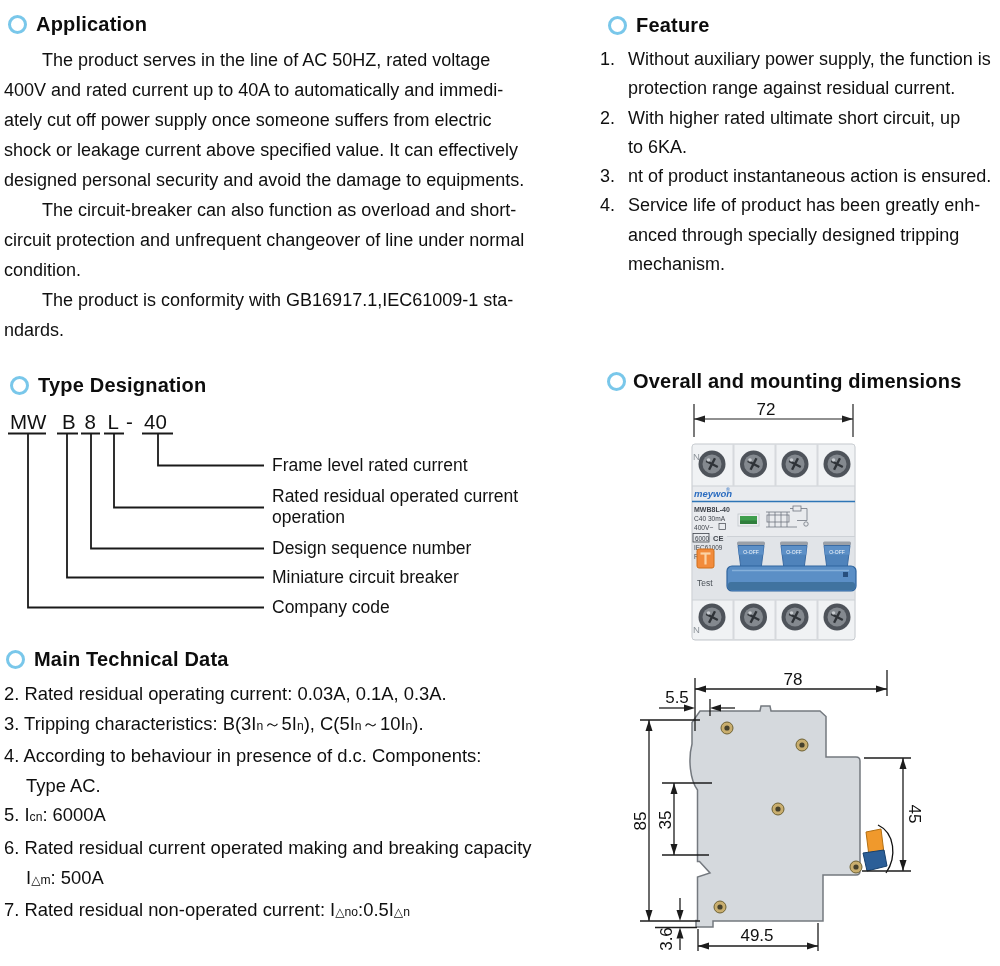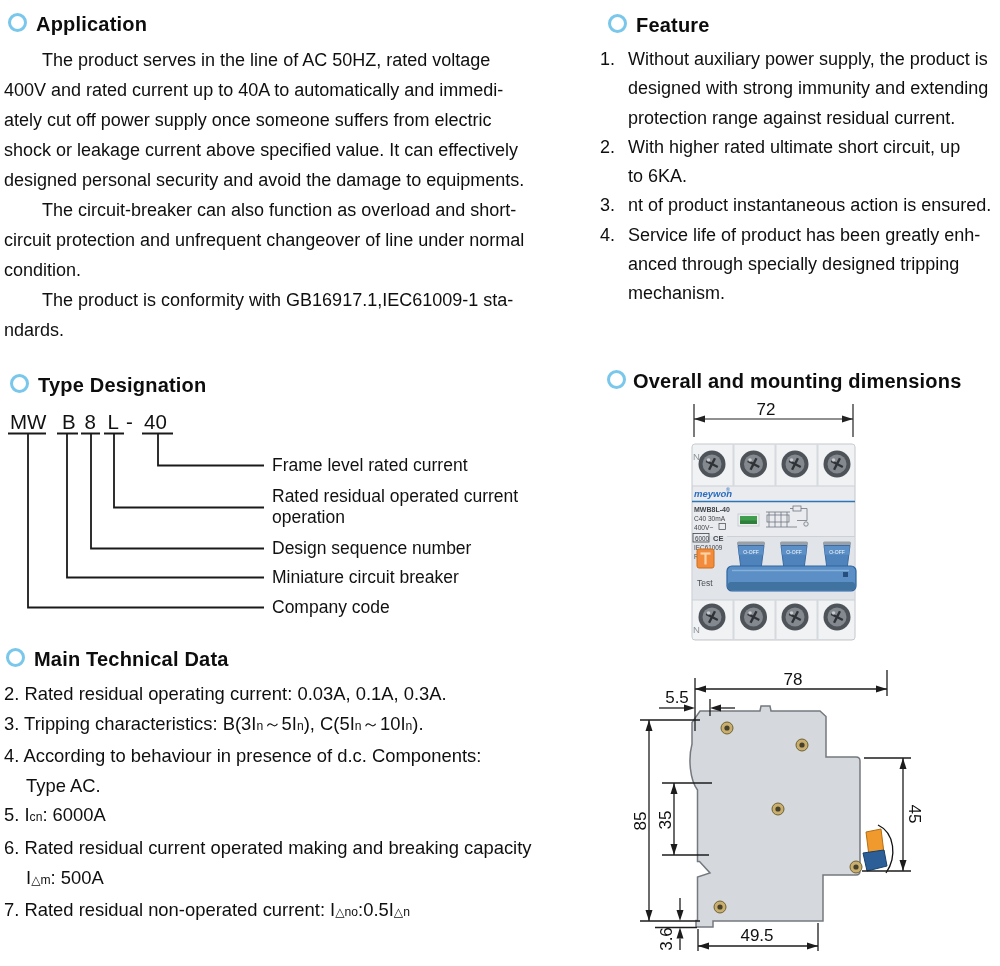--- a/index.html
+++ b/index.html
@@ -2,21 +2,21 @@
 <html><head>
 <meta charset="utf-8">
 <style>
   html,body{margin:0;padding:0;}
   body{
     width:1000px;height:966px;position:relative;background:#ffffff;
     font-family:"Liberation Sans","DejaVu Sans",sans-serif;color:#0f0f0f;
     overflow:hidden;
   }
   .abs{position:absolute;}
-  .sec-head{position:absolute;display:flex;gap:9px;}
+  .sec-head{position:absolute;display:flex;align-items:center;gap:9px;}
   .bullet{width:19px;height:19px;border:3px solid #79c7ea;border-radius:50%;
     background:#fff;box-sizing:border-box;flex:none;}
   .sec-title{font-size:20px;font-weight:bold;color:#0d0d0d;letter-spacing:0.2px;white-space:nowrap;}
   .app-text{position:absolute;left:4px;top:45px;width:560px;font-size:18px;line-height:30px;}
   .app-text .ln.fi{padding-left:38px;}
   .feature{position:absolute;left:600px;top:45px;width:400px;font-size:18px;line-height:29.3px;}
   .fi-item{display:flex;}
   .fi-item .num{width:28px;flex:none;}
   .tech{position:absolute;left:4px;top:679px;width:592px;font-size:18.4px;line-height:29.6px;}
   .tech .ln.ci{padding-left:22px;}
@@ -65,22 +65,21 @@
     <div class="ln"><span>circuit protection and unfrequent changeover of line under normal</span></div>
     <div class="ln"><span>condition.</span></div>
     <div class="ln fi"><span>The product is conformity with GB16917.1,IEC61009-1 sta-</span></div>
     <div class="ln"><span>ndards.</span></div>
   </div>
 
 <div class="feature">
   <div class="fi-item">
     <span class="num">1.</span>
     <div>
-        <div class="ln"><span>Without auxiliary power supply, the product is</span></div>
-        <div class="ln"><span>designed with strong immunity and extending</span></div>
+        <div class="ln"><span>Without auxiliary power supply, the function is</span></div>
         <div class="ln"><span>protection range against residual current.</span></div>
       </div>
   </div>
   <div class="fi-item">
     <span class="num">2.</span>
     <div>
         <div class="ln"><span>With higher rated ultimate short circuit, up</span></div>
         <div class="ln"><span>to 6KA.</span></div>
       </div>
   </div>

